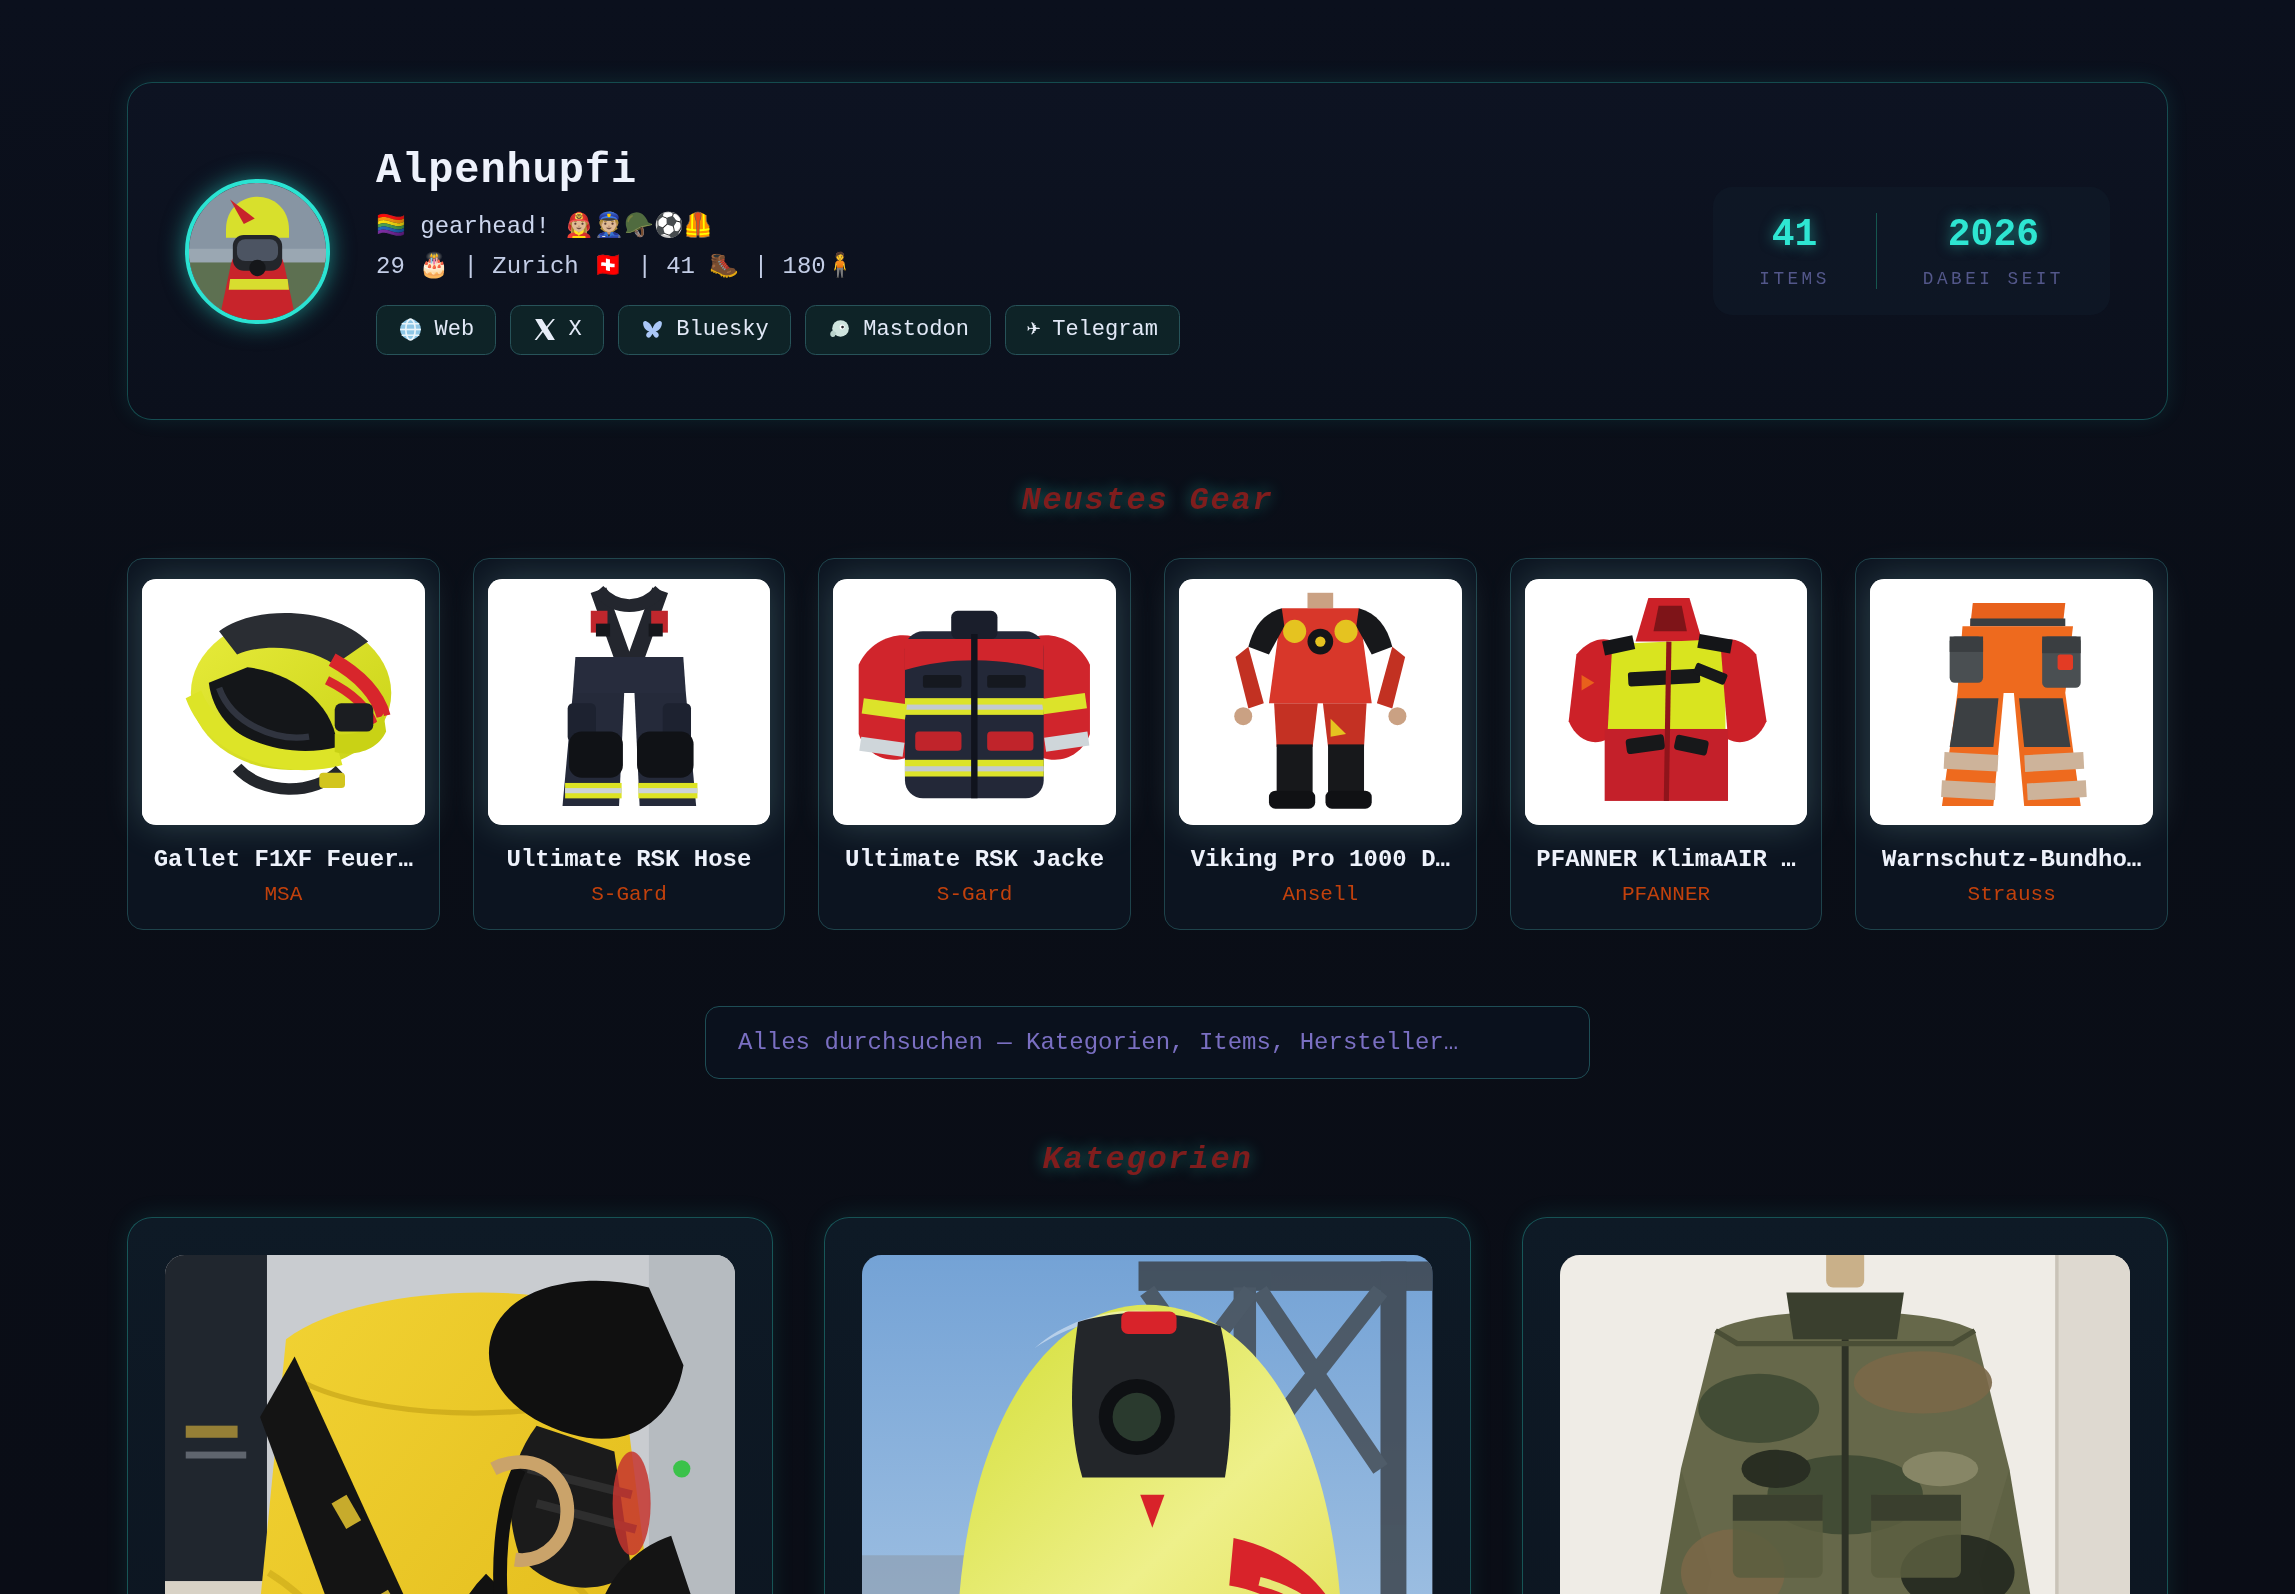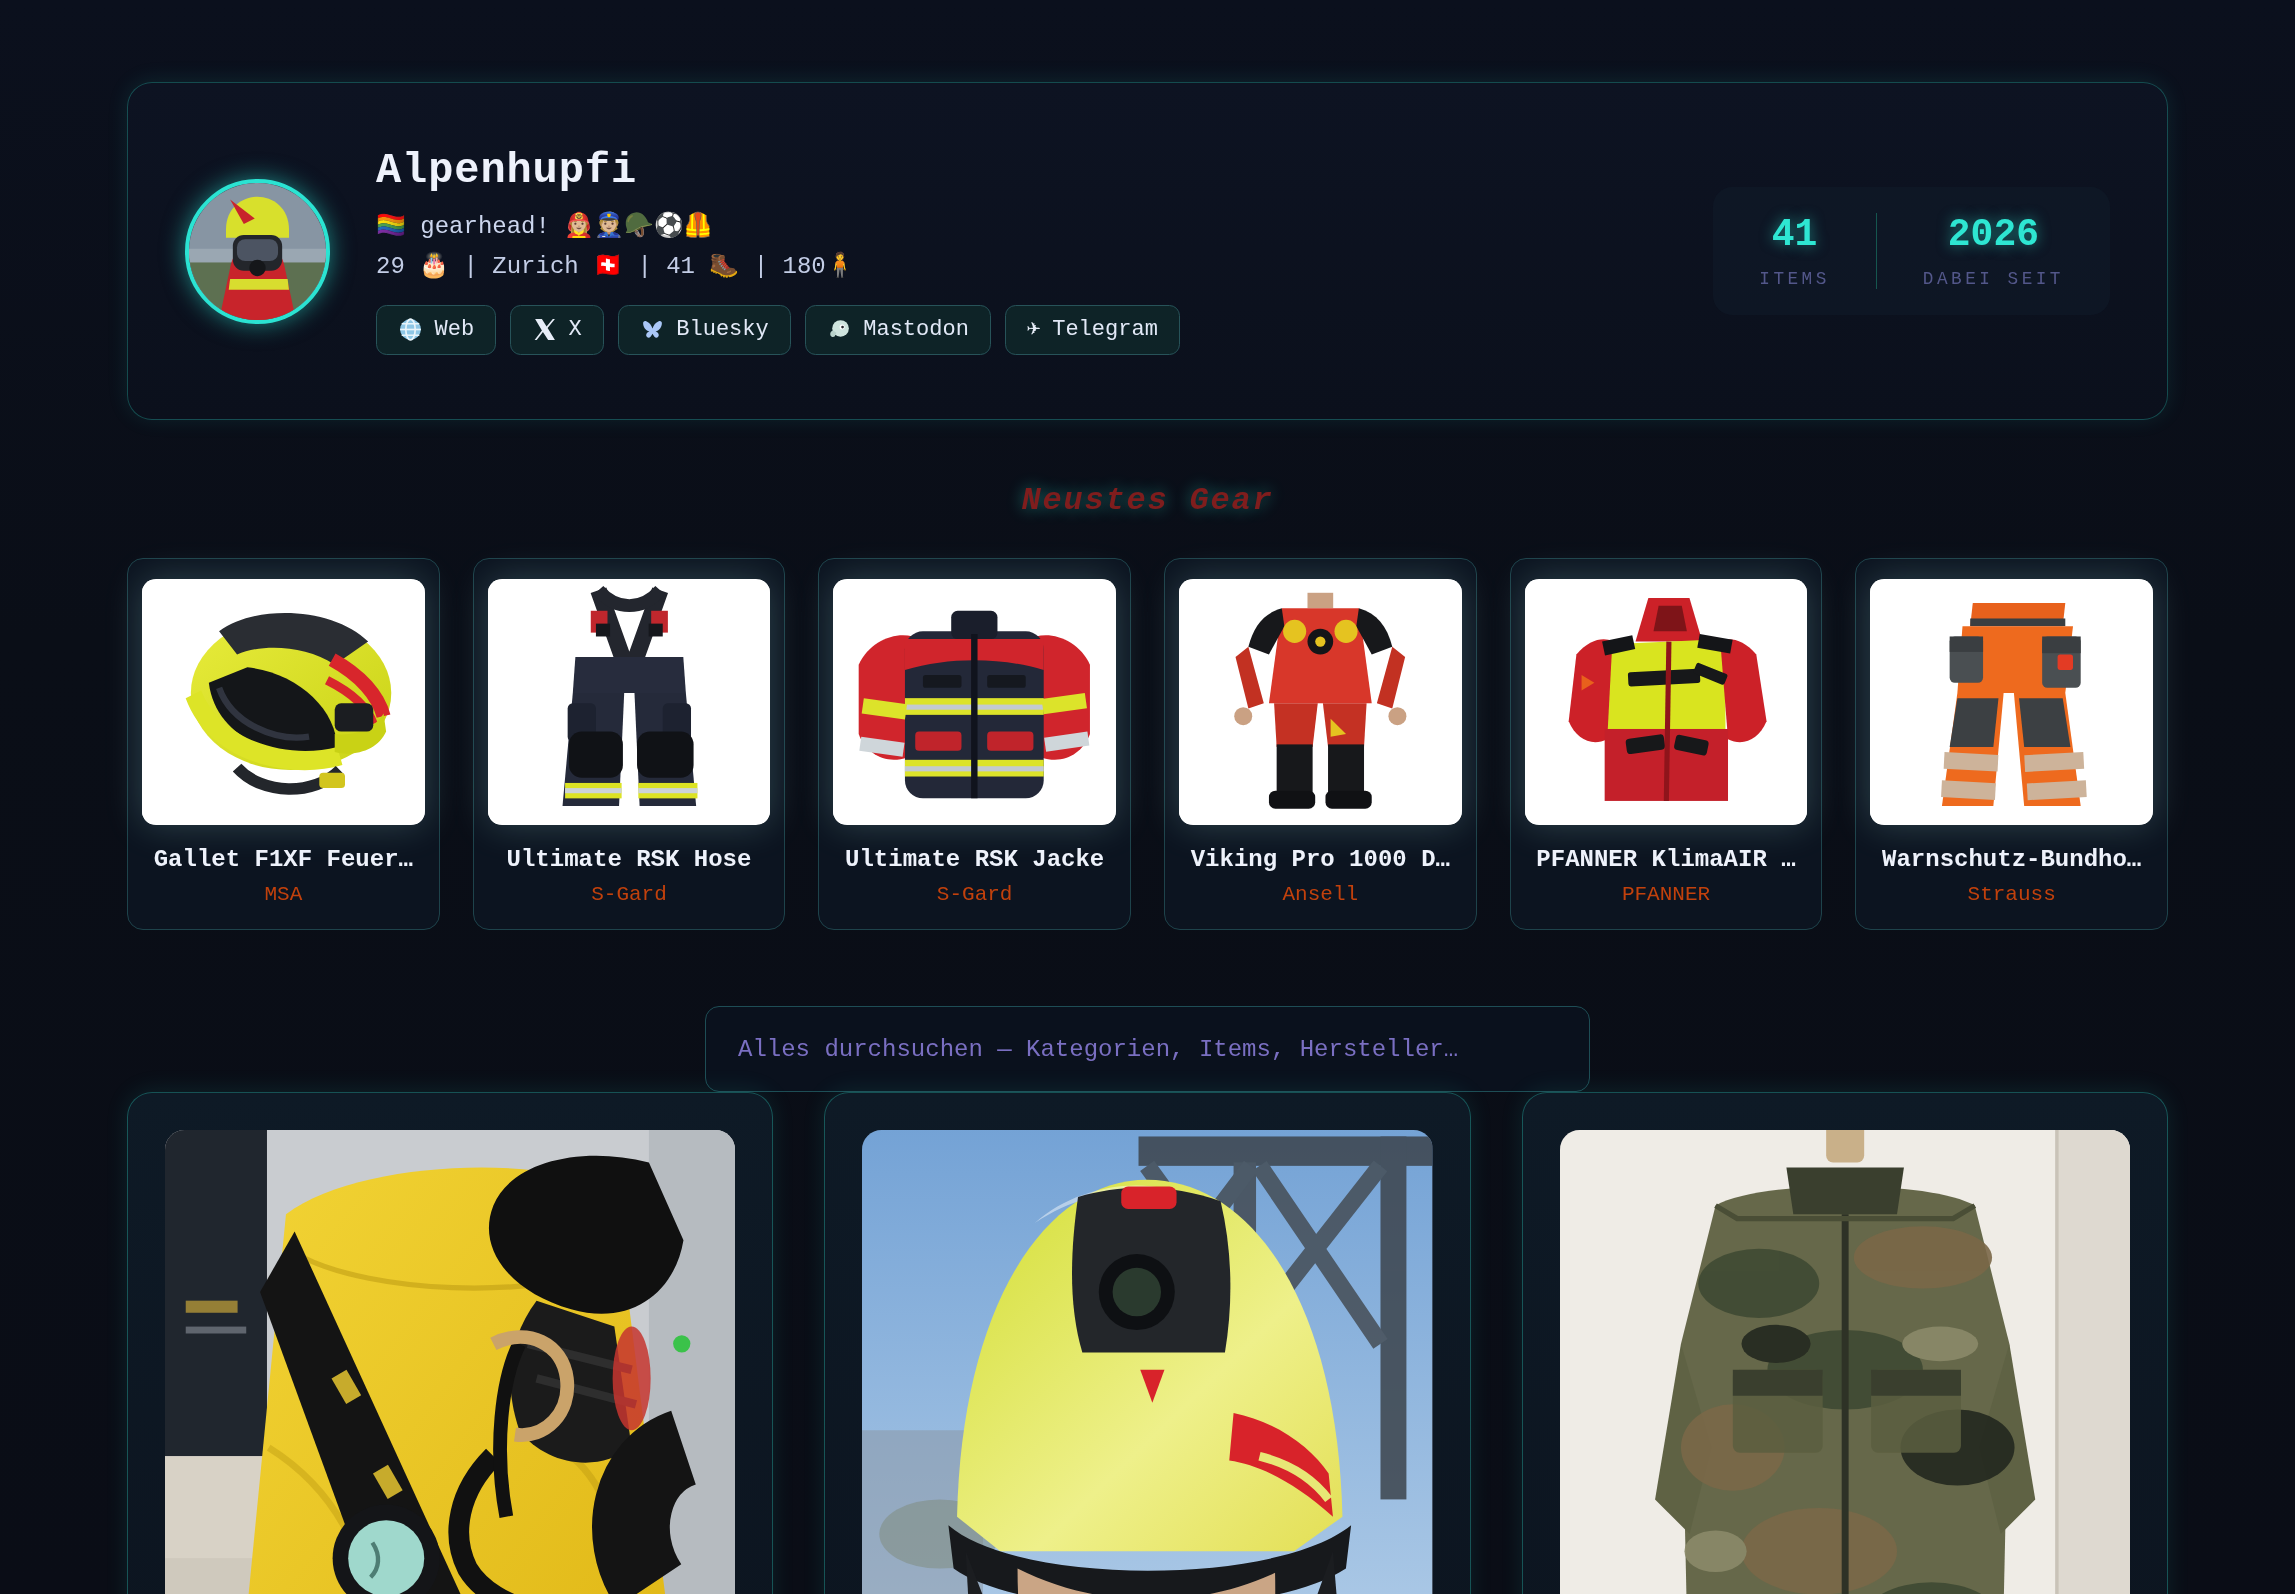--- a/index.html
+++ b/index.html
@@ -101,21 +101,21 @@
   .gear-image svg { width: 100%; height: 100%; display: block; }
   .gear-name {
     margin-top: 21px; font-size: 24px; font-weight: bold; color: #eef2fb;
     white-space: nowrap; overflow: hidden;
   }
   .gear-brand { margin-top: 10.6px; font-size: 21px; color: #c2410c; }
 
   
   .search-wrap { display: flex; justify-content: center; margin-top: 76px; }
   .search-input {
-    width: 885px; height: 86px;
+    width: 885px; height: 73px;
     background: #0a111d;
     border: 1.8px solid #1e4d55;
     border-radius: 14px;
     color: #bcb3e8;
     font-size: 24px;
     font-family: "Liberation Mono", monospace;
     padding: 0 32px;
     outline: none;
   }
   .search-input::placeholder { color: #7a6fc2; opacity: 1; }
@@ -385,20 +385,21 @@
       </div>
       <div class="gear-name">Warnschutz-Bundho…</div>
       <div class="gear-brand">Strauss</div>
     </div>
   </div>
 
   <div class="search-wrap">
     <input class="search-input" type="text" placeholder="Alles durchsuchen — Kategorien, Items, Hersteller…" style="">
   </div>
 
+  <div class="section-title">Kategorien</div>
 
   <div class="cat-grid">
 
     <div class="cat-card">
       <div class="cat-image">
         <svg viewBox="0 0 660 760" preserveAspectRatio="xMidYMid slice">
           <defs>
               <linearGradient id="ys" x1="0" y1="0" x2="1" y2="1">
                 <stop offset="0" stop-color="#f2d435"></stop>
                 <stop offset="1" stop-color="#dfb514"></stop>

